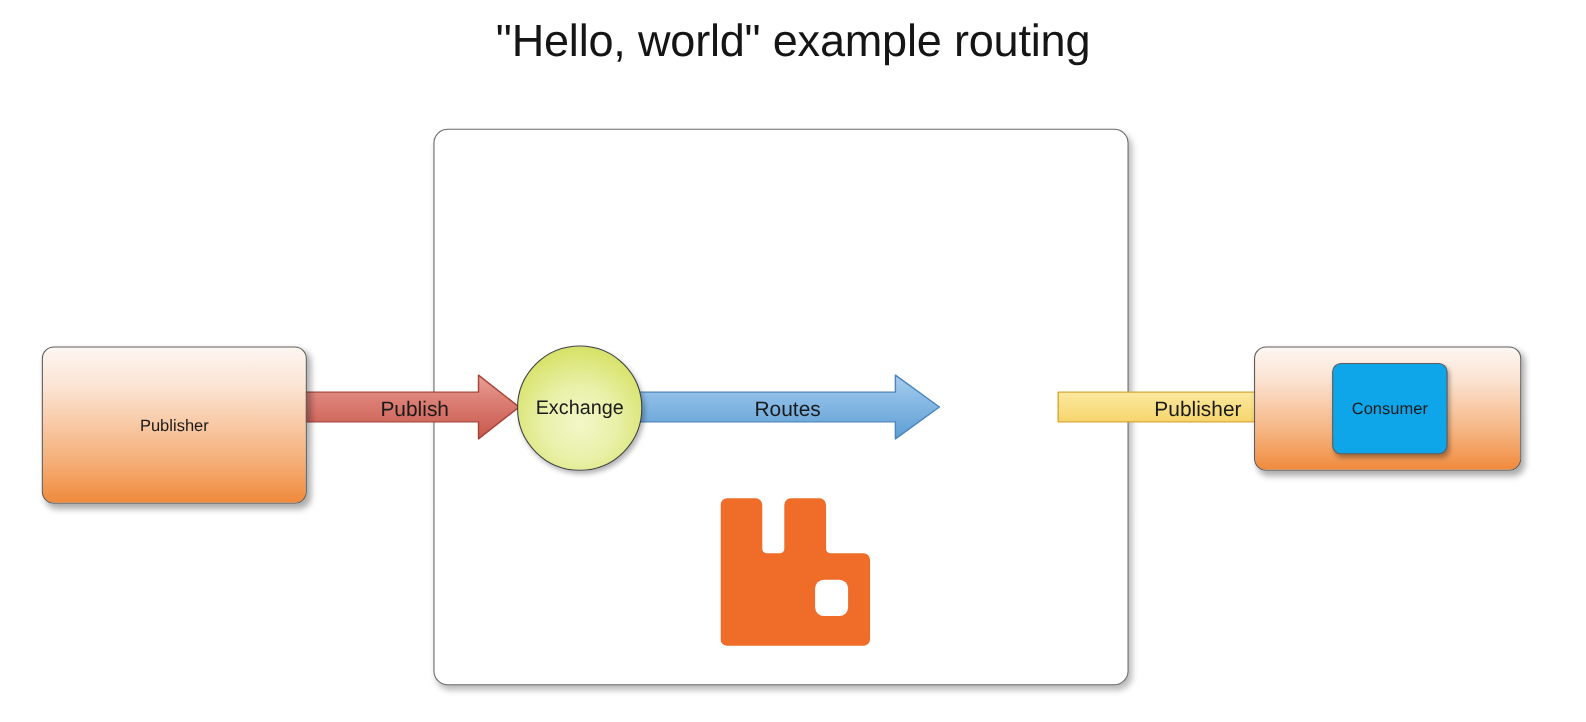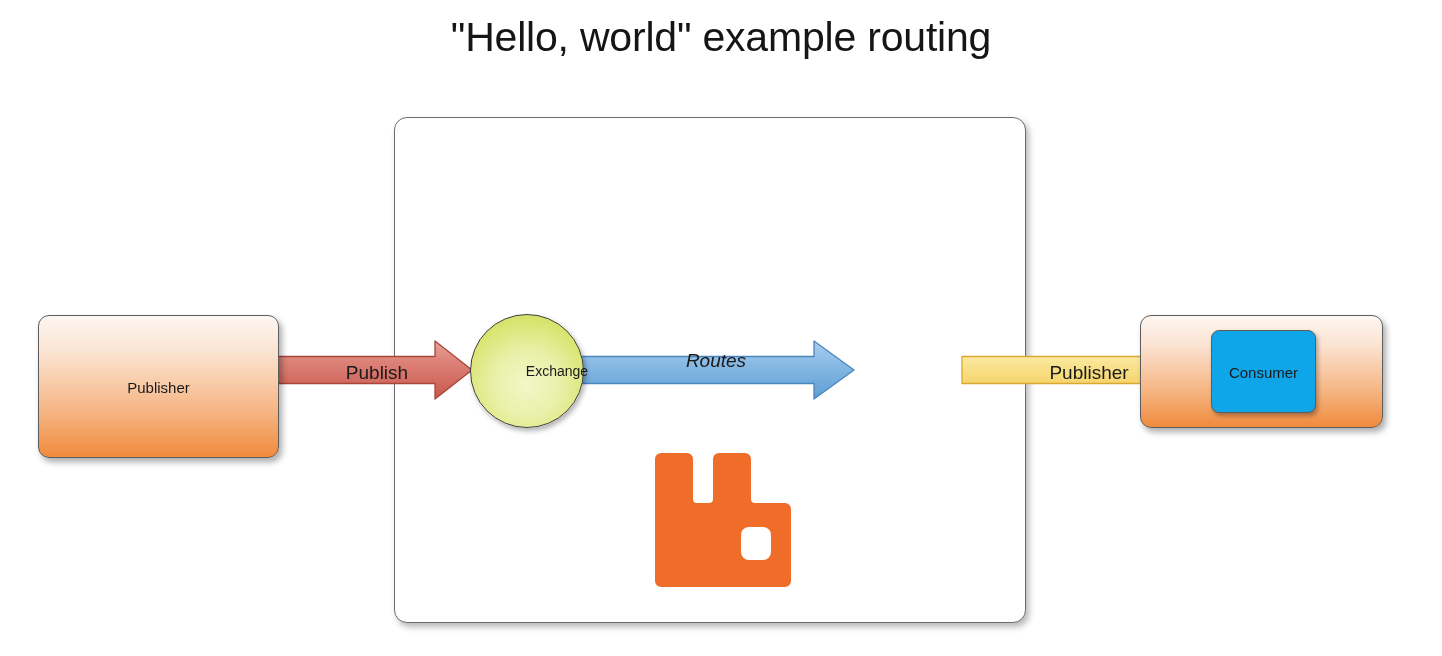--- a/index.html
+++ b/index.html
@@ -114,46 +114,45 @@
     height: 115px;
     background: radial-gradient(circle at 50% 62%, #daf6cd 0%, #bdedab 34%, #8fdc7d 70%, #72cf62 100%);
   }
   .circle-label {
     position: absolute;
     left: 0;
     top: 50%;
     width: 100%;
     transform: translateY(-50%);
     text-align: center;
-    font-size: 14px;
+    font-size: 18px;
     color: #1a1a1a;
     white-space: nowrap;
     pointer-events: none;
-    padding-left: 30px;
   }
 
   
   .arrow-svg {
     position: absolute;
     overflow: visible;
   }
   #publish-arrow-svg  { left: 270px;  top: 340px; }
   #routes-arrow-svg   { left: 580px;  top: 340px; }
   #consumes-arrow-svg { left: 962px;  top: 340px; }
 
   .arrow-label {
     position: absolute;
     font-size: 19px;
     color: #1a1a1a;
     white-space: nowrap;
     text-align: center;
     pointer-events: none;
   }
   #publish-label  { left: 318px;  top: 362px; width: 118px; }
-  #routes-label   { left: 628px;  top: 350px; width: 176px; font-style: italic; }
+  #routes-label   { left: 628px;  top: 362px; width: 176px; }
   #consumes-label { left: 1010px; top: 362px; width: 158px; }
 
   
   #rabbitmq-logo {
     position: absolute;
     left: 655px;
     top: 447px;
     width: 142px;
     height: 142px;
   }

